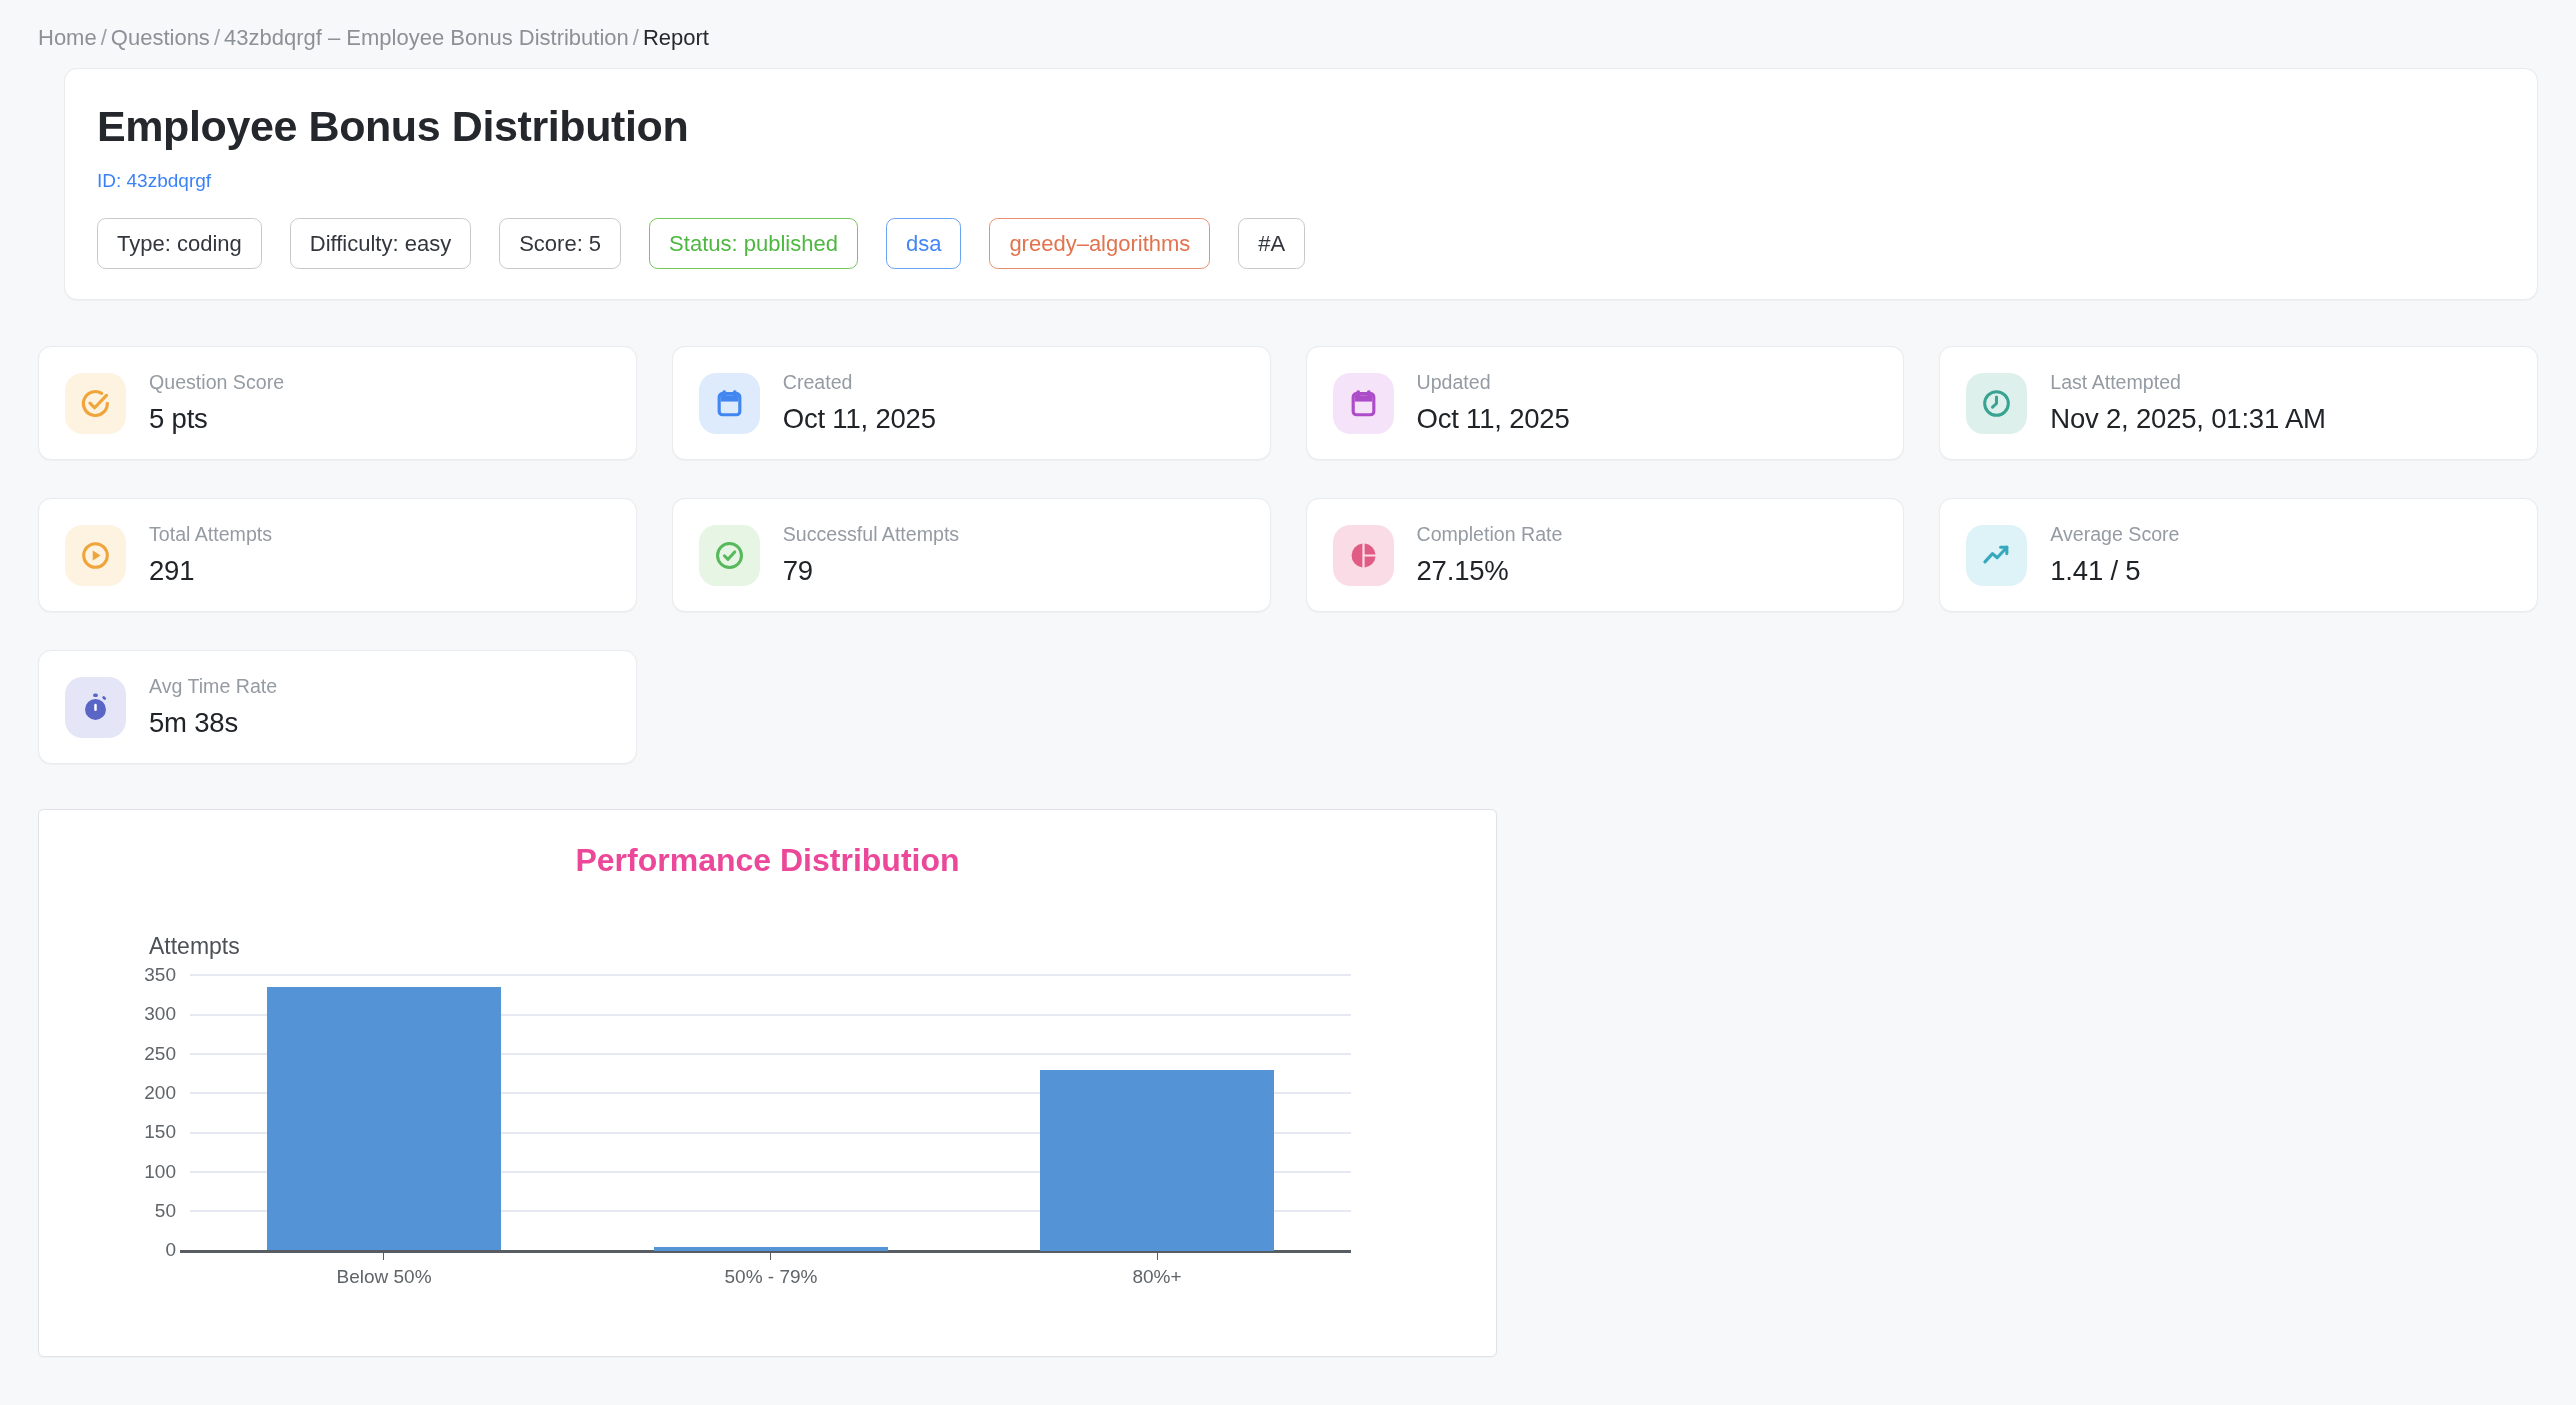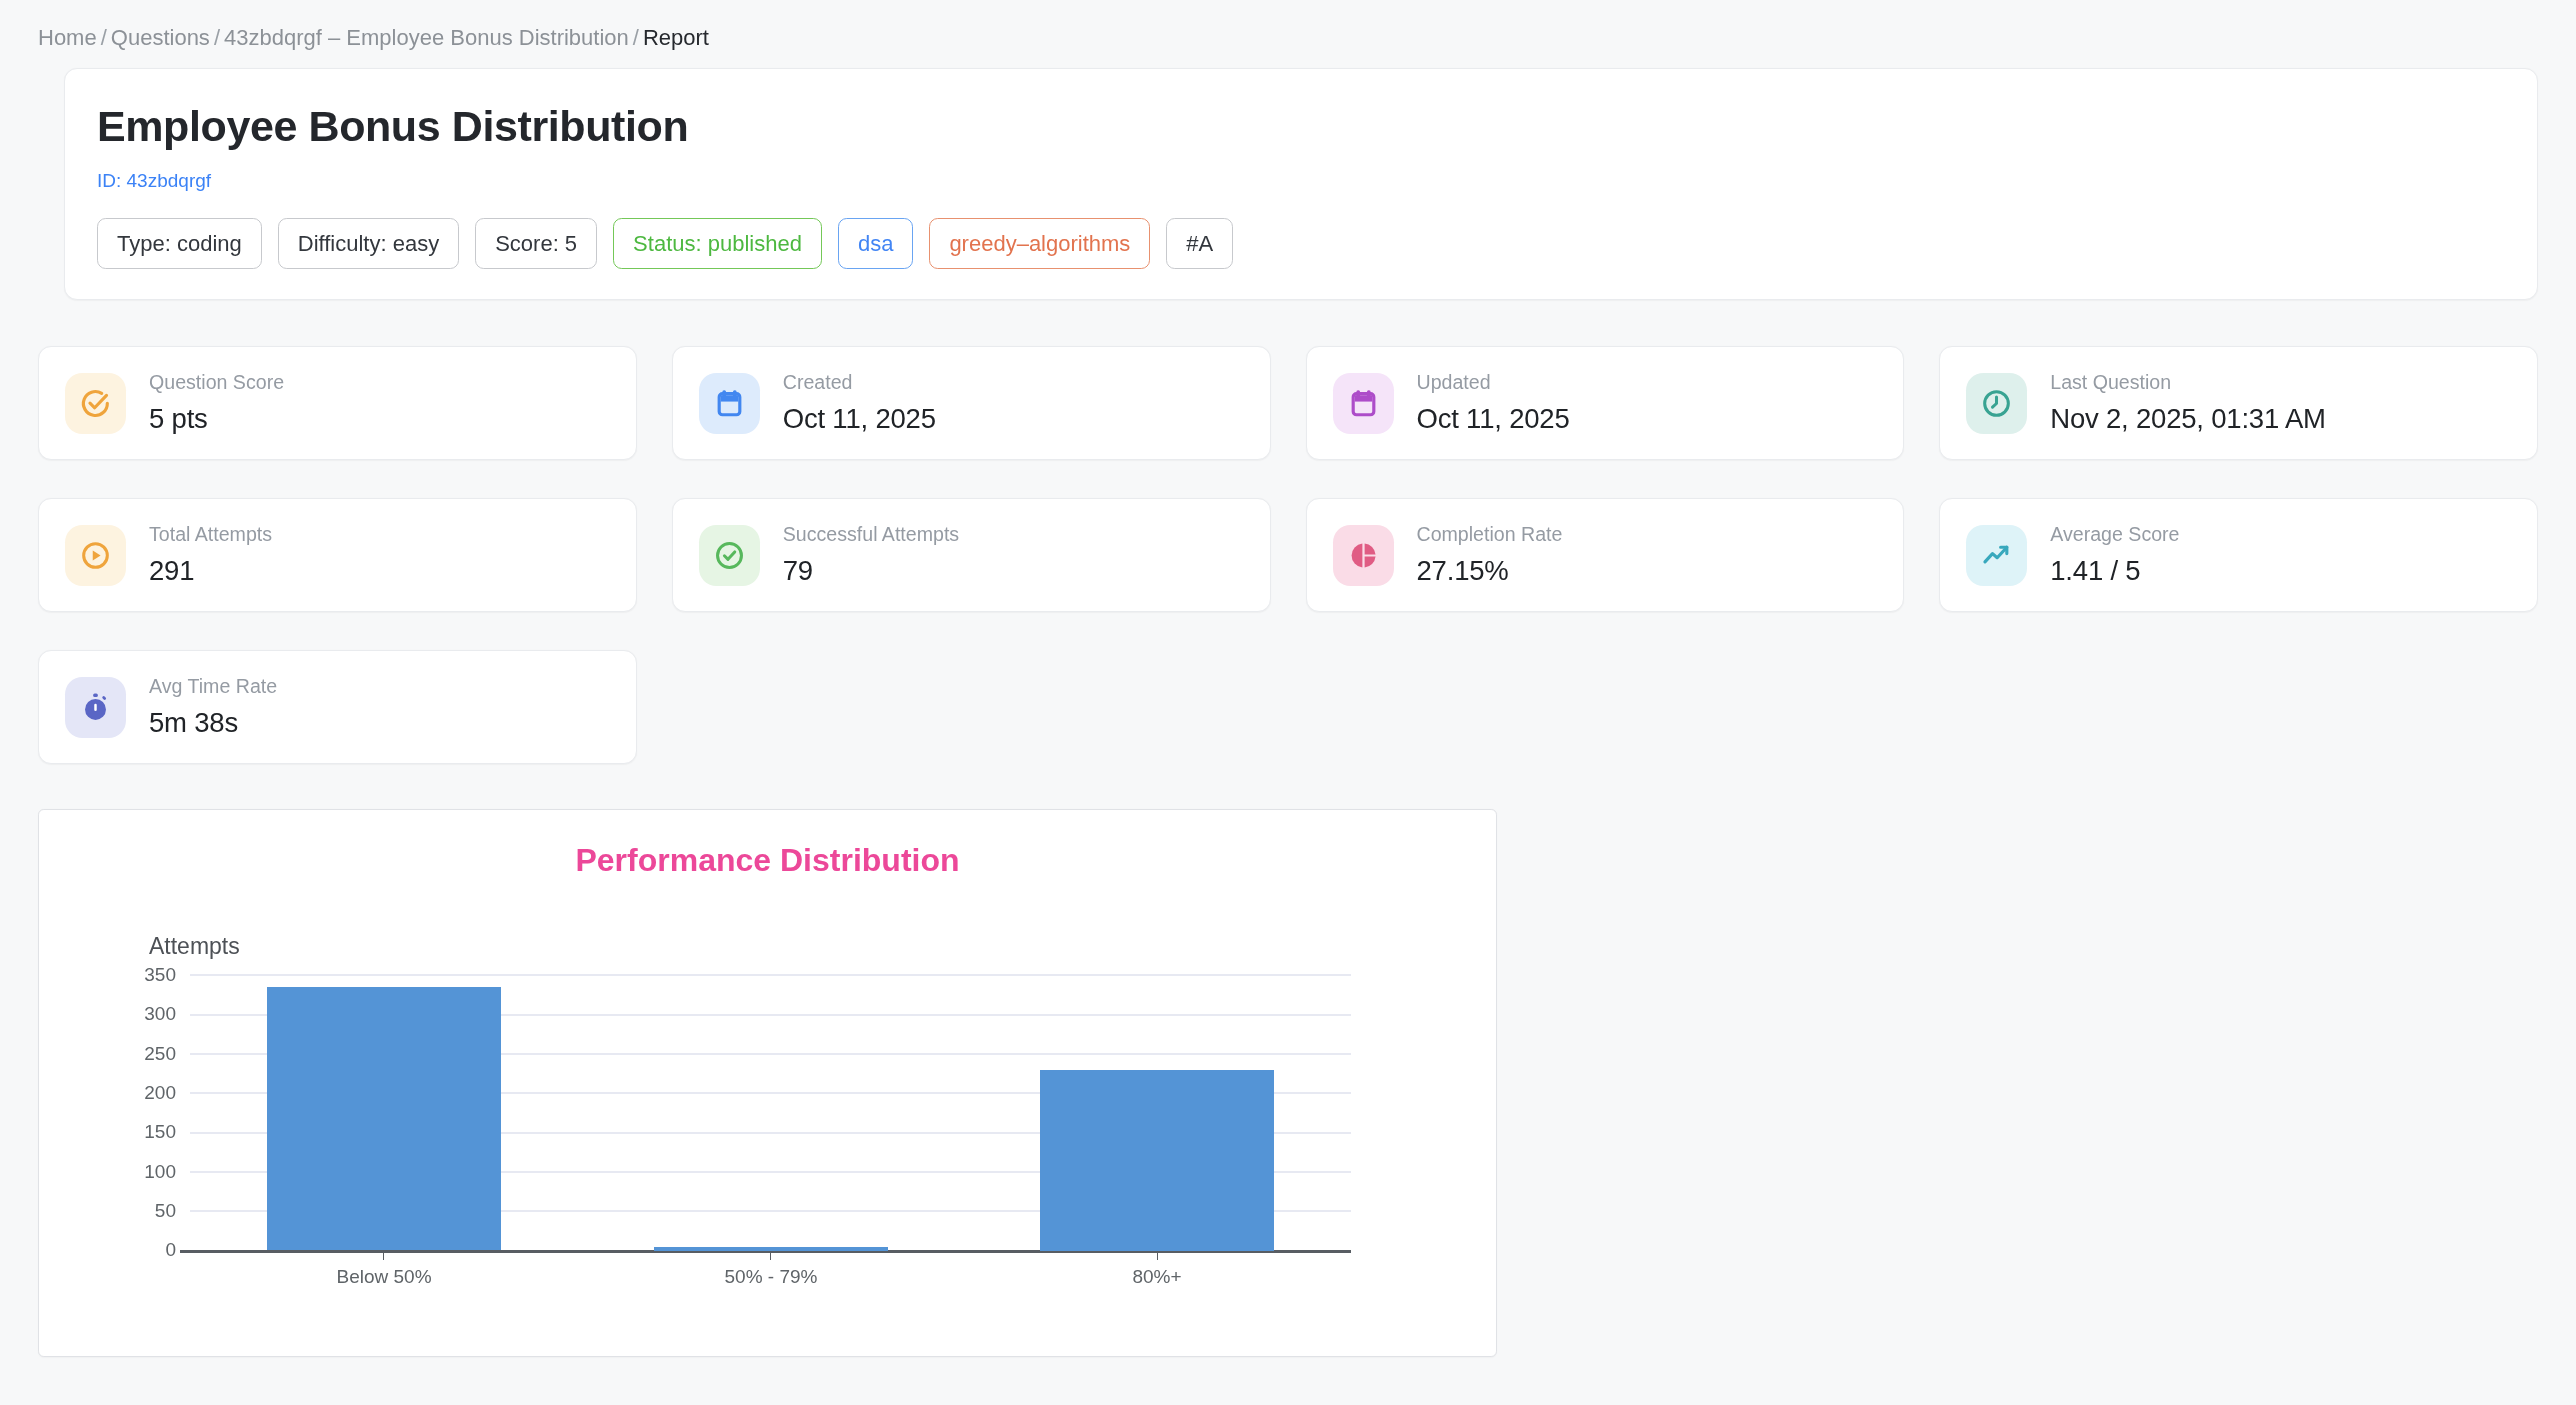--- a/index.html
+++ b/index.html
@@ -17,21 +17,21 @@
   .breadcrumb .crumb.current{color:#26292e;}
   .breadcrumb .sep{color:#9aa0a6;}
 
   
   .card{background:#fff;border:0.7px solid #e9ebee;border-radius:13px;box-shadow:0 0.7px 1.4px rgba(20,24,31,.04);}
 
   
   .header-card{margin-top:17.4px;padding:33px 32px 30px 32px;margin-left:26px;}
   .title{margin:0;font-size:43px;line-height:1.12;font-weight:700;color:#24272c;letter-spacing:-0.4px;}
   .qid{margin-top:20px;font-size:19px;color:#3b82f6;}
-  .tags{margin-top:26px;display:flex;flex-wrap:wrap;gap:16px;}
+  .tags{margin-top:26px;display:flex;flex-wrap:wrap;gap:28px;}
   .tag{display:inline-flex;align-items:center;border:1.4px solid #c7c9cd;border-radius:8.7px;
        padding:11.6px 19px;font-size:22px;color:#33373d;background:#fff;}
   .tag.green{border-color:#74c858;color:#4db840;}
   .tag.blue{border-color:#69a4f2;color:#4285f4;}
   .tag.orange{border-color:#e8916f;color:#e2734e;}
 
   
   .stats{margin-top:46px;display:grid;grid-template-columns:repeat(4,1fr);gap:38px 35px;}
   .stat-card{display:flex;align-items:center;gap:23px;padding:26px 26px;height:114px;box-sizing:border-box;}
   .tile{width:61px;height:61px;border-radius:17.4px;flex:0 0 auto;display:flex;align-items:center;justify-content:center;}
@@ -133,21 +133,21 @@
       <div class="card stat-card">
         <div class="tile" style="background: rgb(222, 240, 236);">
           <span>
             <svg viewBox="0 0 24 24" width="33" height="33" fill="none" stroke="#38a392" stroke-width="2.2" stroke-linecap="round" stroke-linejoin="round">
               <circle cx="12" cy="12" r="8.6"></circle>
               <path d="M12 7.2V12l-2.9 2.7"></path>
             </svg>
           </span>
         </div>
         <div class="stat-text">
-          <div class="stat-label">Last Question</div>
+          <div class="stat-label">Last Attempted</div>
           <div class="stat-value">Nov 2, 2025, 01:31 AM</div>
         </div>
       </div>
       <div class="card stat-card">
         <div class="tile" style="background: rgb(253, 243, 224);">
           <span>
             <svg viewBox="0 0 24 24" width="33" height="33">
               <circle cx="12" cy="12" r="8.6" fill="none" stroke="#efa43c" stroke-width="2.2"></circle>
               <path d="M10 8.4l5.7 3.6-5.7 3.6z" fill="#efa43c"></path>
             </svg>

